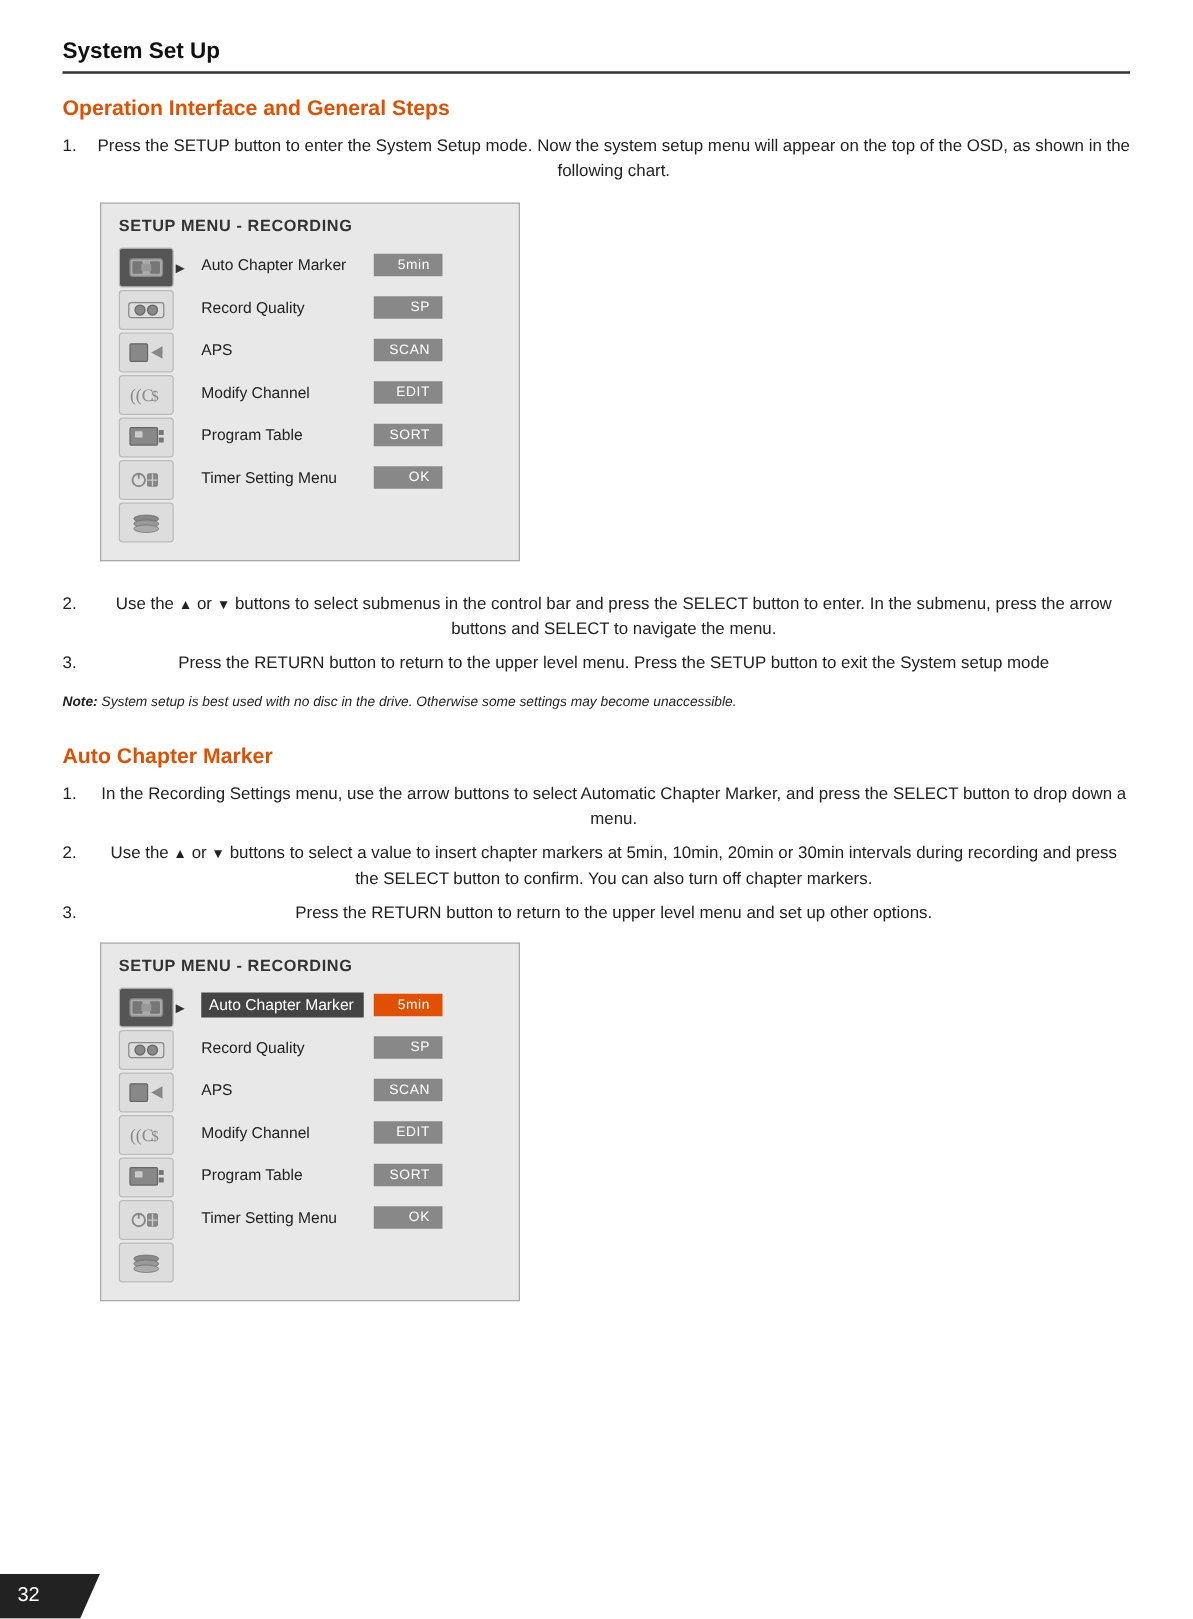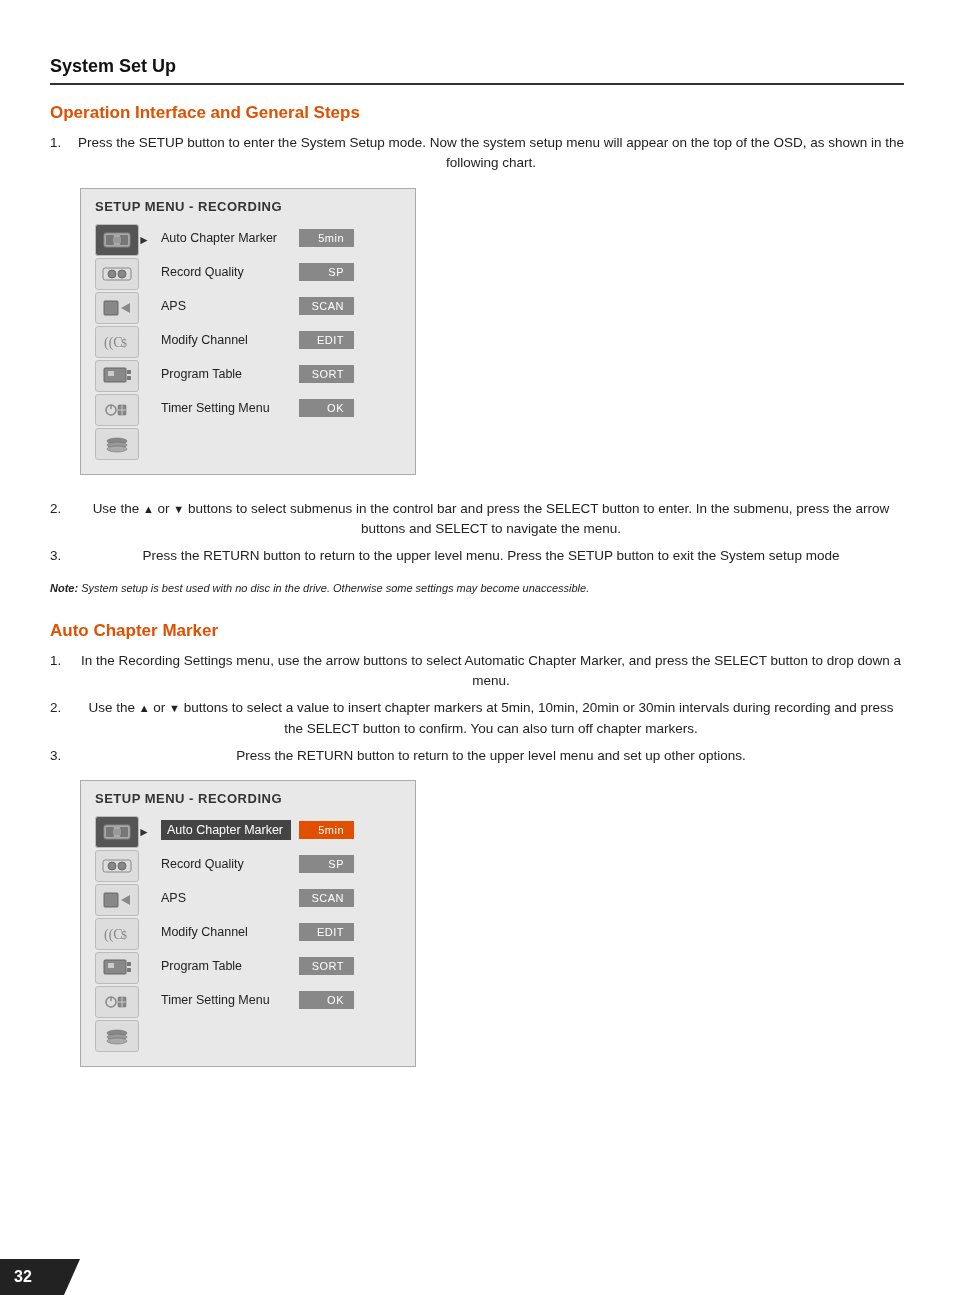--- a/index.html
+++ b/index.html
@@ -8,21 +8,20 @@
       min-height: 1295px;
       background: #fff;
       font-family: Arial, Helvetica, sans-serif;
       font-size: 14px;
       color: #222;
       position: relative;
     }
 
     .page-content {
       padding: 30px 50px 60px 50px;
-      margin-top: 26px;
     }
 
     
     .page-title-bar {
       border-bottom: 2px solid #333;
       padding-bottom: 6px;
       margin-bottom: 18px;
     }
     .page-title-bar h1 {
       font-size: 18px;
@@ -203,21 +202,21 @@
       background: #222;
       clip-path: polygon(0 0, 100% 0, 80% 100%, 0 100%);
       display: flex;
       align-items: center;
       justify-content: flex-start;
       padding-left: 14px;
     }
     .page-number {
       color: #fff;
       font-size: 16px;
-      font-weight: bold;
+      font-weight: normal;
     }
 
     .inline-arrow {
       display: inline-block;
       font-size: 11px;
     }
 
     .second-section {
       margin-top: 20px;
     }

